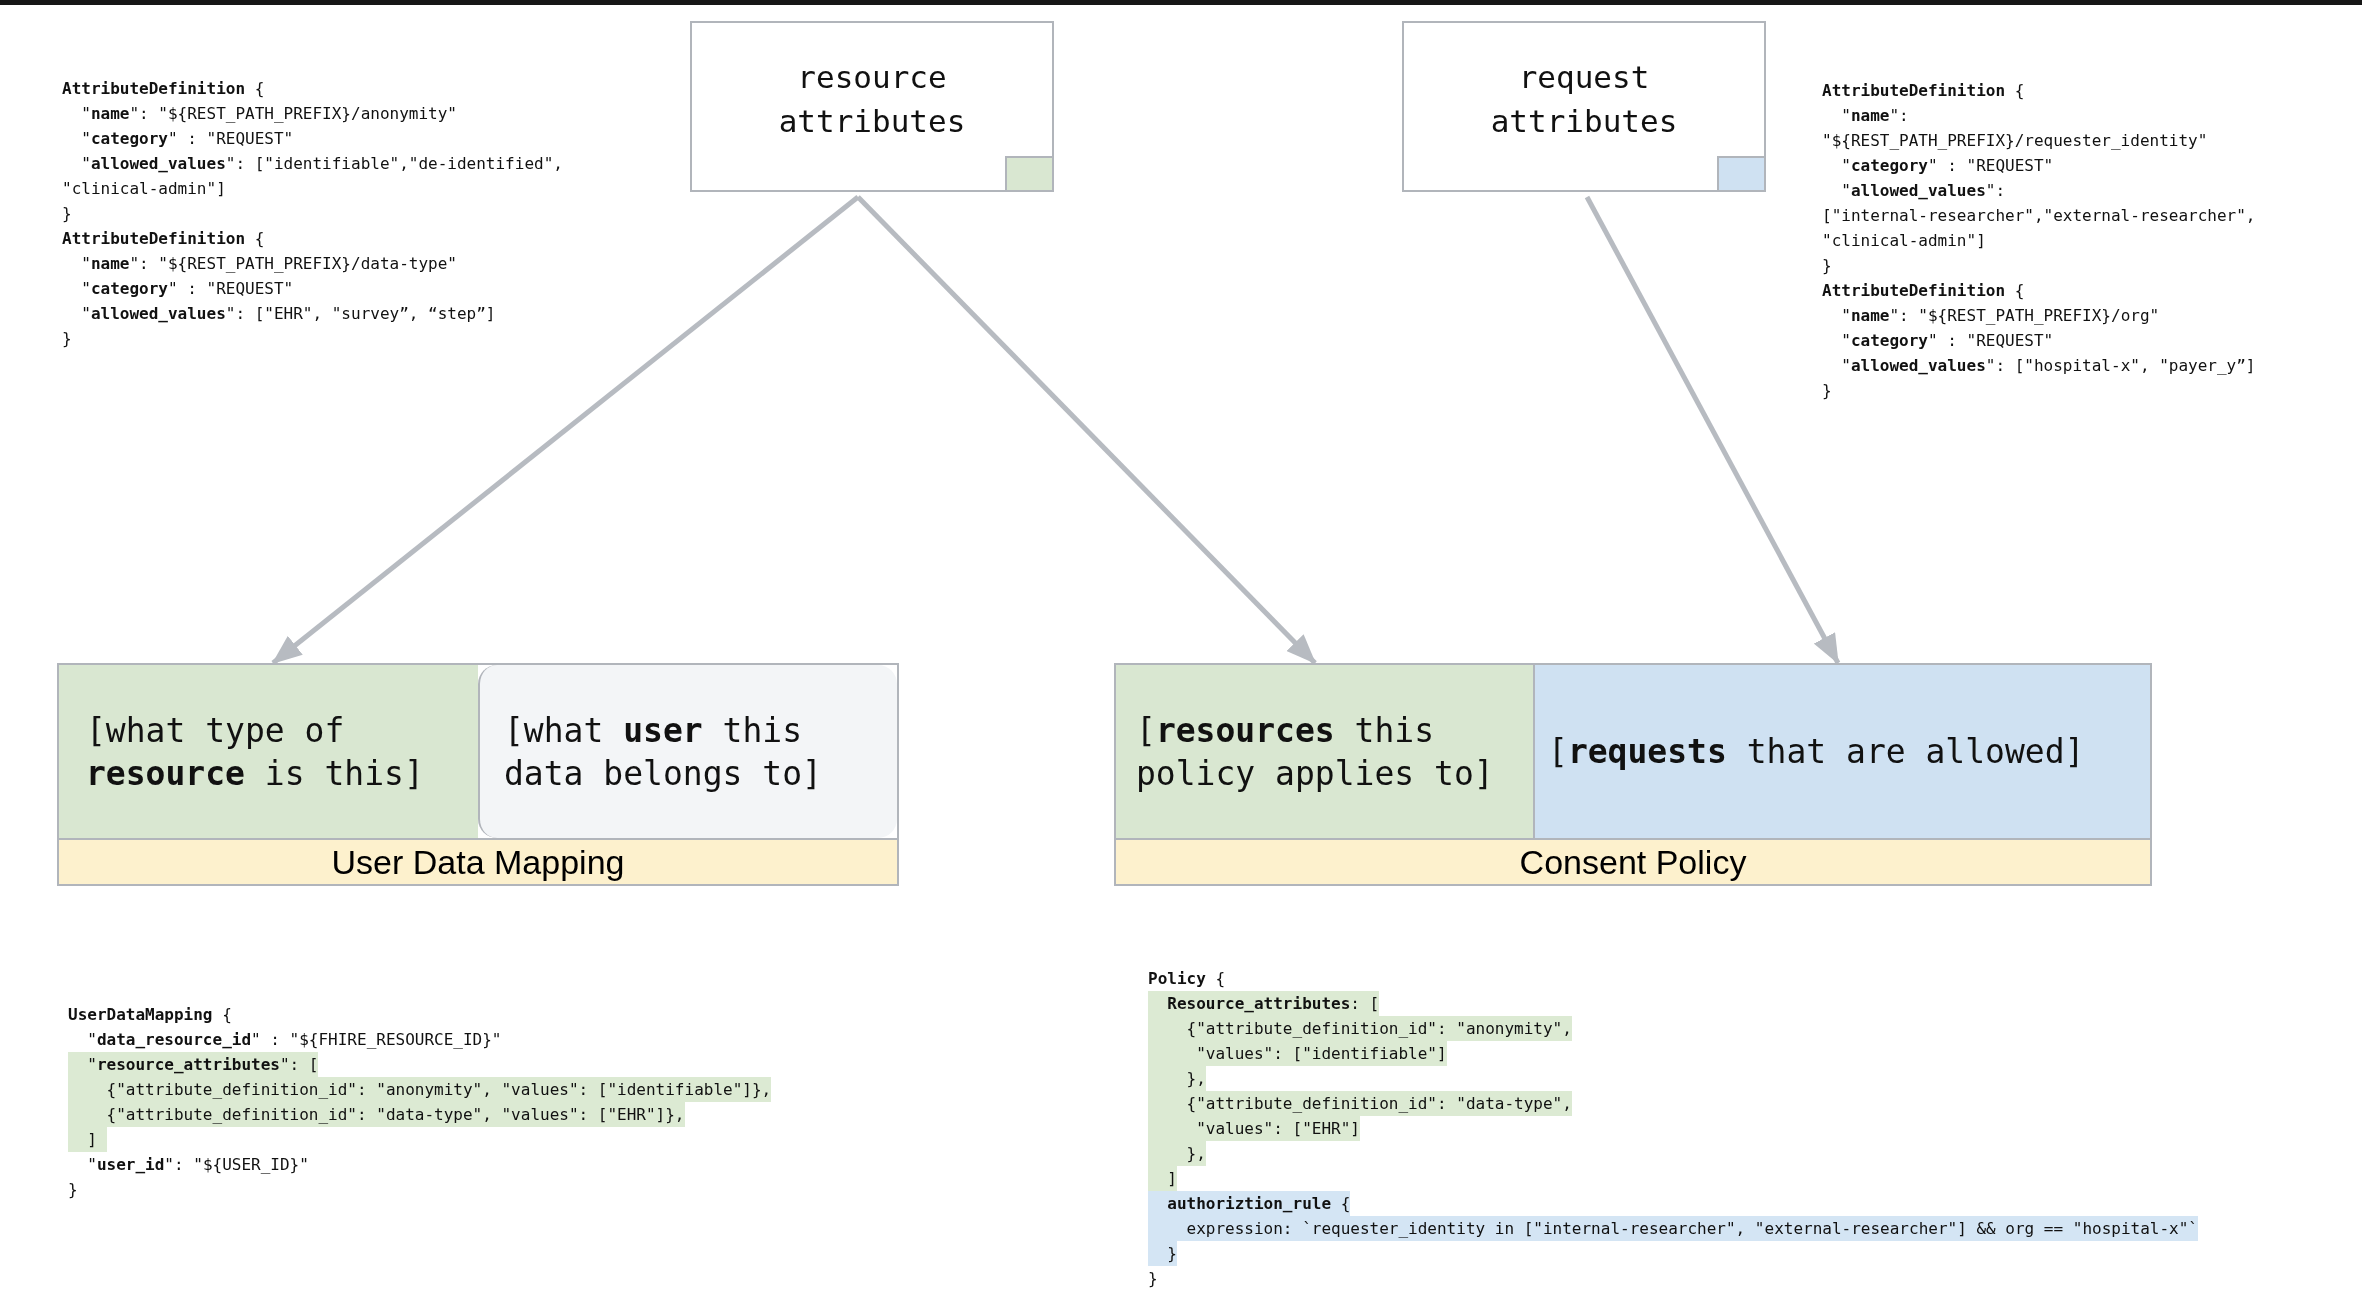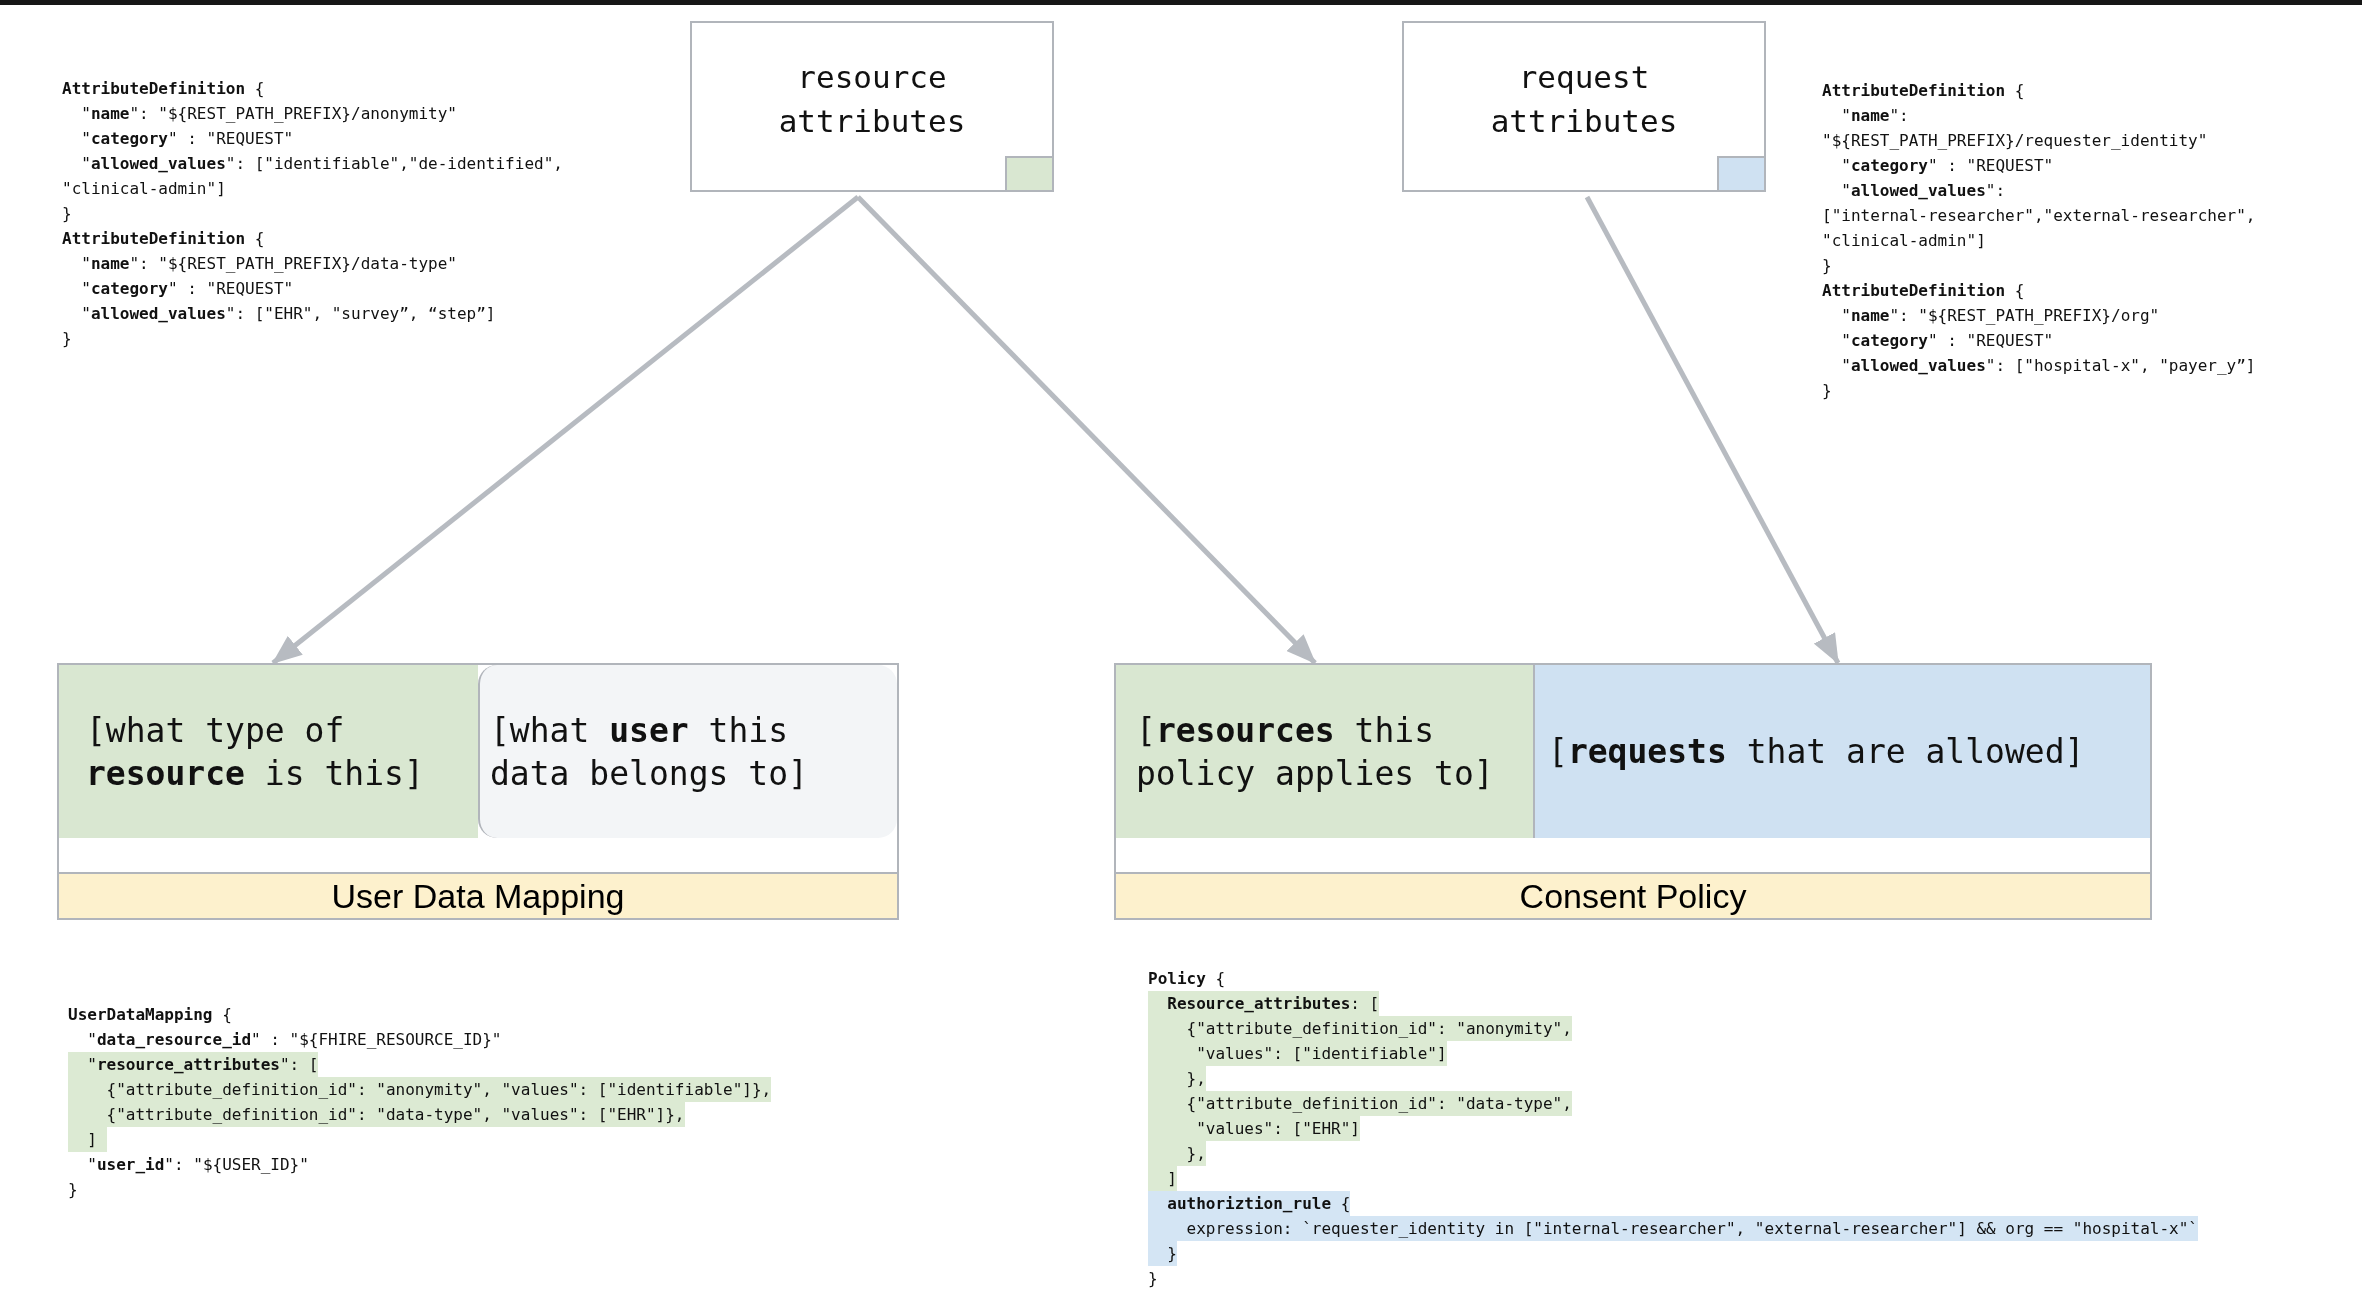--- a/index.html
+++ b/index.html
@@ -31,27 +31,27 @@
   .t-udm{left:57px;top:663px;width:838px;}
   .t-cp{left:1114px;top:663px;width:1034px;}
   .cells{display:flex;height:173px;align-items:center;}
   .cell{height:100%;display:flex;flex-direction:column;justify-content:center;box-sizing:border-box;}
   .cell .cline{font-size:33px;line-height:43px;white-space:pre;}
   .cell-b{border-left:2px solid var(--border,#b1b5bb);flex:1;}
   .bg-green{background:var(--green,#d9e7d1);}
   .bg-blue{background:var(--blue,#cfe1f2);}
   .bg-light{background:var(--light,#f3f5f7);}
   .t-udm .cell-a{width:419px;padding-left:27px;}
-  .t-udm .cell-b{padding-left:10px;border-radius:19px;}
+  .t-udm .cell-b{padding-left:24px;border-radius:19px;}
   .t-cp  .cell-a{width:417px;padding-left:20px;}
   .t-cp  .cell-b{padding-left:13px;}
   .tbar{
     height:44px;border-top:2px solid var(--border,#b1b5bb);background:var(--yellow,#fdf1cd);
     display:flex;align-items:center;justify-content:center;
-    font-family:"Liberation Sans",sans-serif;font-size:34px;color:#000;margin-top:34px;
+    font-family:"Liberation Sans",sans-serif;font-size:34px;color:#000;
   }
 
   
   .code{position:absolute;font-size:16px;}
   .code .cline{height:25px;line-height:25px;white-space:pre;}
   .b{font-weight:bold;}
   .hl-g{background:var(--hlg,#dcead3);display:inline-block;height:25px;}
   .hl-b{background:var(--hlb,#d4e5f4);display:inline-block;height:25px;}
   .code-defs-left{left:62px;top:76px;}
   .code-defs-right{left:1822px;top:78px;}

